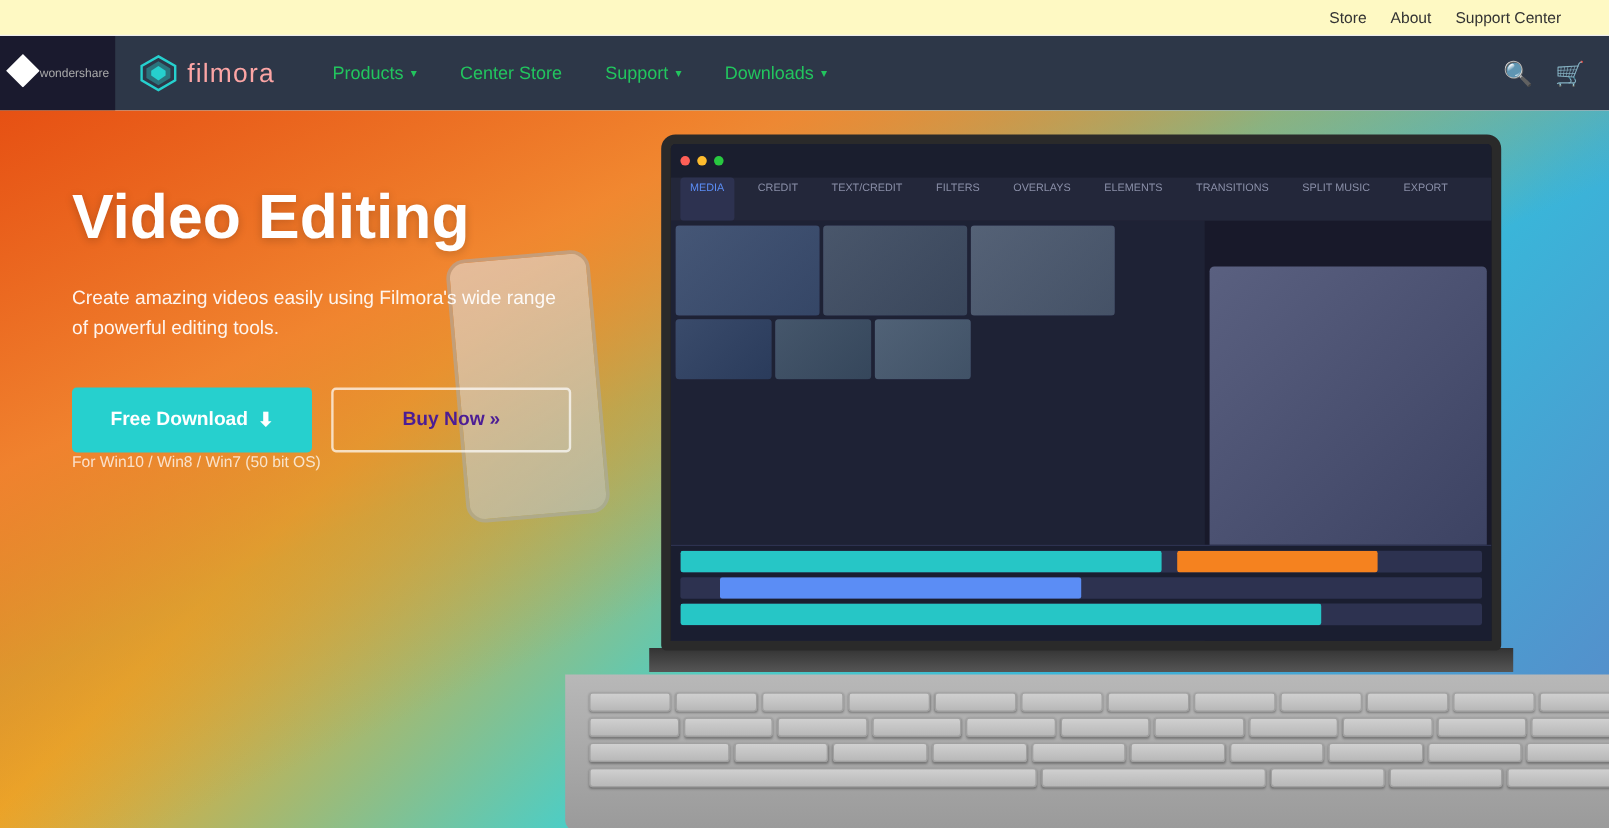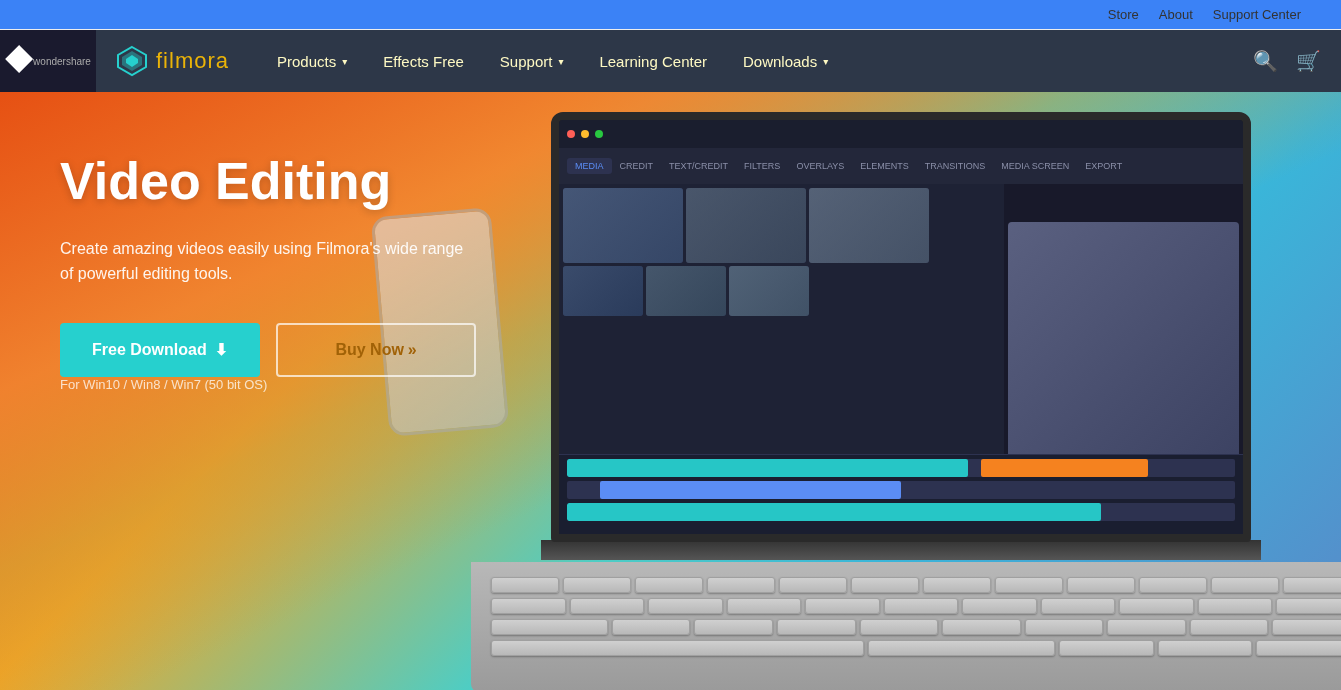--- a/index.html
+++ b/index.html
@@ -1,20 +1,20 @@
 <!DOCTYPE html>
 <html><head>
   <meta charset="utf-8">
   <style>
     * { margin: 0; padding: 0; box-sizing: border-box; }
     body { font-family: Arial, sans-serif; width: 1341px; overflow-x: hidden; }
 
     
     .top-bar {
-      background: #3b82f6;
+      background: #fef9c3;
       display: flex;
       justify-content: flex-end;
       align-items: center;
       padding: 6px 40px;
       border-bottom: 1px solid #eee;
       height: 30px;
     }
     .top-bar a {
       color: #333;
       text-decoration: none;
@@ -58,33 +58,33 @@
       align-items: center;
       margin-right: 30px;
       text-decoration: none;
     }
     .filmora-icon {
       width: 32px;
       height: 32px;
       margin-right: 8px;
     }
     .filmora-text {
-      color: #eab308;
+      color: #fca5a5;
       font-size: 22px;
       font-weight: 300;
       letter-spacing: 1px;
     }
     .nav-links {
       display: flex;
       align-items: center;
       flex: 1;
       gap: 0;
     }
     .nav-item {
-      color: #fef9c3;
+      color: #22c55e;
       font-size: 15px;
       padding: 0 18px;
       height: 62px;
       display: flex;
       align-items: center;
       cursor: pointer;
       text-decoration: none;
       gap: 4px;
     }
     .nav-chevron {
@@ -165,22 +165,22 @@
       gap: 6px;
     }
     .editor-dot { width: 8px; height: 8px; border-radius: 50%; }
     .editor-dot.red { background: #ff5f57; }
     .editor-dot.yellow { background: #febc2e; }
     .editor-dot.green { background: #28c840; }
     .editor-toolbar {
       background: #23273a;
       height: 36px;
       display: flex;
-      align-items: center;
       padding: 0 8px;
+      gap: 12px;
     }
     .toolbar-tab {
       color: #8a8fa8;
       font-size: 9px;
       padding: 3px 8px;
       border-radius: 3px;
       cursor: pointer;
     }
     .toolbar-tab.active { background: #2d3250; color: #5b8df5; }
     .editor-main {
@@ -345,21 +345,21 @@
       border-radius: 4px;
       cursor: pointer;
       display: flex;
       align-items: center;
       gap: 8px;
       min-width: 200px;
       justify-content: center;
     }
     .btn-buy {
       background: transparent;
-      color: #a16207;
+      color: #4c1d95;
       border: 2px solid rgba(255,255,255,0.7);
       padding: 16px 32px;
       font-size: 16px;
       font-weight: 600;
       border-radius: 4px;
       cursor: pointer;
       display: flex;
       align-items: center;
       gap: 4px;
       min-width: 200px;
@@ -408,28 +408,25 @@
     </svg>
     <span class="filmora-text">filmora</span>
   </a>
 
   <div class="nav-links">
     <a class="nav-item">
       <span>Products</span>
       <span class="nav-chevron">▾</span>
     </a>
     <a class="nav-item">
-      <span>Effects Free</span>
+      <span>Center Store</span>
     </a>
     <a class="nav-item">
       <span>Support</span>
       <span class="nav-chevron">▾</span>
-    </a>
-    <a class="nav-item">
-      <span>Learning Center</span>
     </a>
     <a class="nav-item">
       <span>Downloads</span>
       <span class="nav-chevron">▾</span>
     </a>
   </div>
 
   <div class="nav-icons">
     <button class="nav-icon-btn">🔍</button>
     <button class="nav-icon-btn">🛒</button>
@@ -454,21 +451,21 @@
         </div>
 
         <div class="editor-toolbar">
           <span class="toolbar-tab active">MEDIA</span>
           <span class="toolbar-tab">CREDIT</span>
           <span class="toolbar-tab">TEXT/CREDIT</span>
           <span class="toolbar-tab">FILTERS</span>
           <span class="toolbar-tab">OVERLAYS</span>
           <span class="toolbar-tab">ELEMENTS</span>
           <span class="toolbar-tab">TRANSITIONS</span>
-          <span class="toolbar-tab">MEDIA SCREEN</span>
+          <span class="toolbar-tab">SPLIT MUSIC</span>
           <span class="toolbar-tab">EXPORT</span>
         </div>
 
         <div class="editor-main">
           <div class="editor-media-panel">
             <div class="media-thumb large">
                 <div class="media-thumb-overlay" style="background: linear-gradient(135deg, #4a6080 0%, #3a5070 100%);"></div>
               </div>
             <div class="media-thumb large">
                 <div class="media-thumb-overlay" style="background: linear-gradient(135deg, #506070 0%, #405060 100%);"></div>

